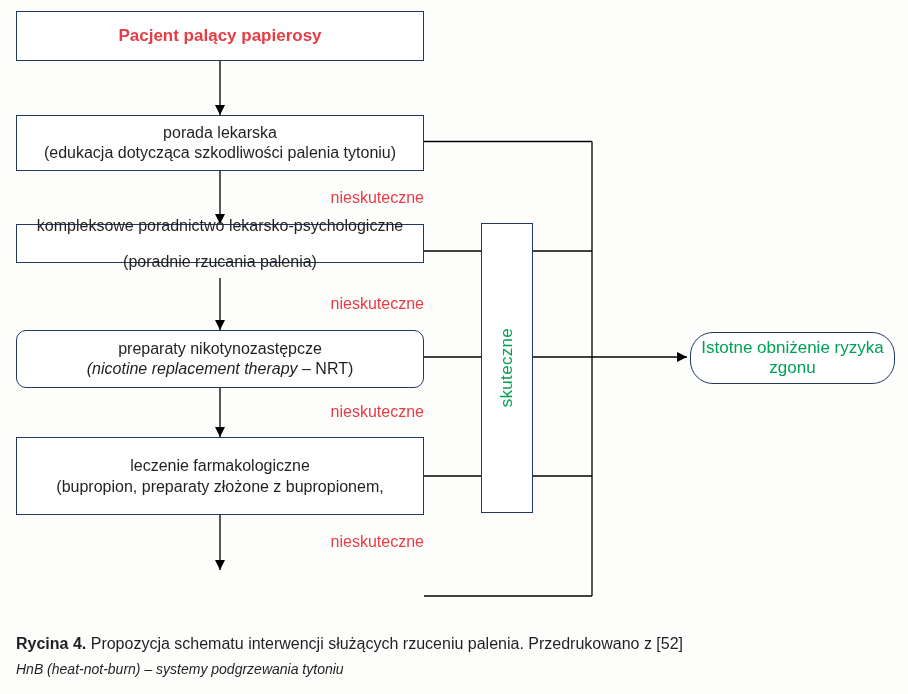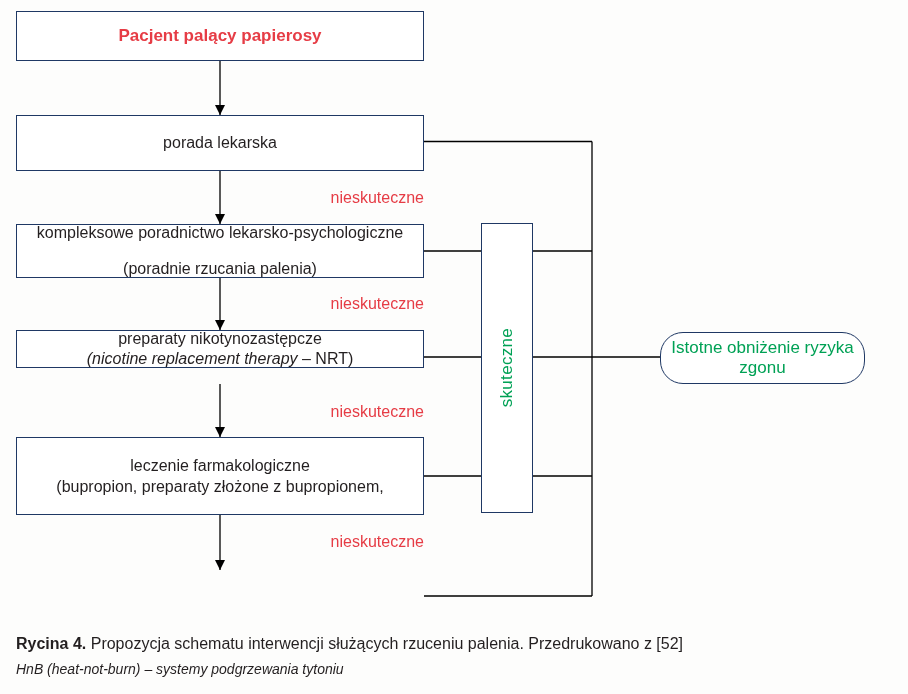--- a/index.html
+++ b/index.html
@@ -31,32 +31,32 @@
     border:1.5px solid var(--navy);
     display:flex;flex-direction:column;
     align-items:center;justify-content:center;
     text-align:center;
     font-size:16px;line-height:20px;
   }
   .box .ln{width:100%;}
   .main{left:16px;width:408px;}
   .patient{top:11px;height:50px;font-size:17px;color:var(--red);font-weight:bold;}
   .advice{top:115px;height:56px;}
-  .counseling{top:224px;height:54px;gap:16px;}
-  .nrt{top:330px;height:38px;}
+  .counseling{top:224px;height:39px;gap:16px;}
+  .nrt{top:330px;height:58px;border-radius:10px;}
   .pharma{top:437px;height:78px;line-height:21px;}
   .hnb{top:570px;height:52px;}
   .effective{left:481px;top:223px;width:52px;height:290px;}
   .effective .vert{
     writing-mode:vertical-rl;
     transform:rotate(180deg);
     color:var(--green);
     font-size:17px;letter-spacing:0.3px;
   }
-  .outcome{left:660px;top:332px;width:205px;height:52px;color:var(--green);font-size:17px;padding:0 8px;border-radius:23px;}
+  .outcome{left:690px;top:332px;width:205px;height:52px;color:var(--green);font-size:17px;padding:0 8px;border-radius:23px;}
   .ineffective{
     position:absolute;z-index:2;
     right:484px;
     width:180px;
     text-align:right;
     color:var(--red);
     font-size:16px;line-height:20px;
   }
   .ineff-1{top:188px;}
   .ineff-2{top:294px;}
@@ -99,20 +99,21 @@
 
     <line class="wire" x1="424" y1="357" x2="687" y2="357" marker-end="url(#arrow)"></line>
   </svg>
 
   <div class="box main patient">
     <div class="ln">Pacjent palący papierosy</div>
   </div>
 
   <div class="box main advice">
     <div class="ln">porada lekarska</div>
+    <div class="ln">(edukacja dotycząca szkodliwości palenia tytoniu)</div>
   </div>
 
   <div class="box main counseling">
     <div class="ln">kompleksowe poradnictwo lekarsko-psychologiczne</div>
     <div class="ln">(poradnie rzucania palenia)</div>
   </div>
 
   <div class="box main nrt">
     <div class="ln">preparaty nikotynozastępcze</div>
     <div class="ln"><span class="em">(nicotine replacement therapy</span><span> – NRT)</span></div>

